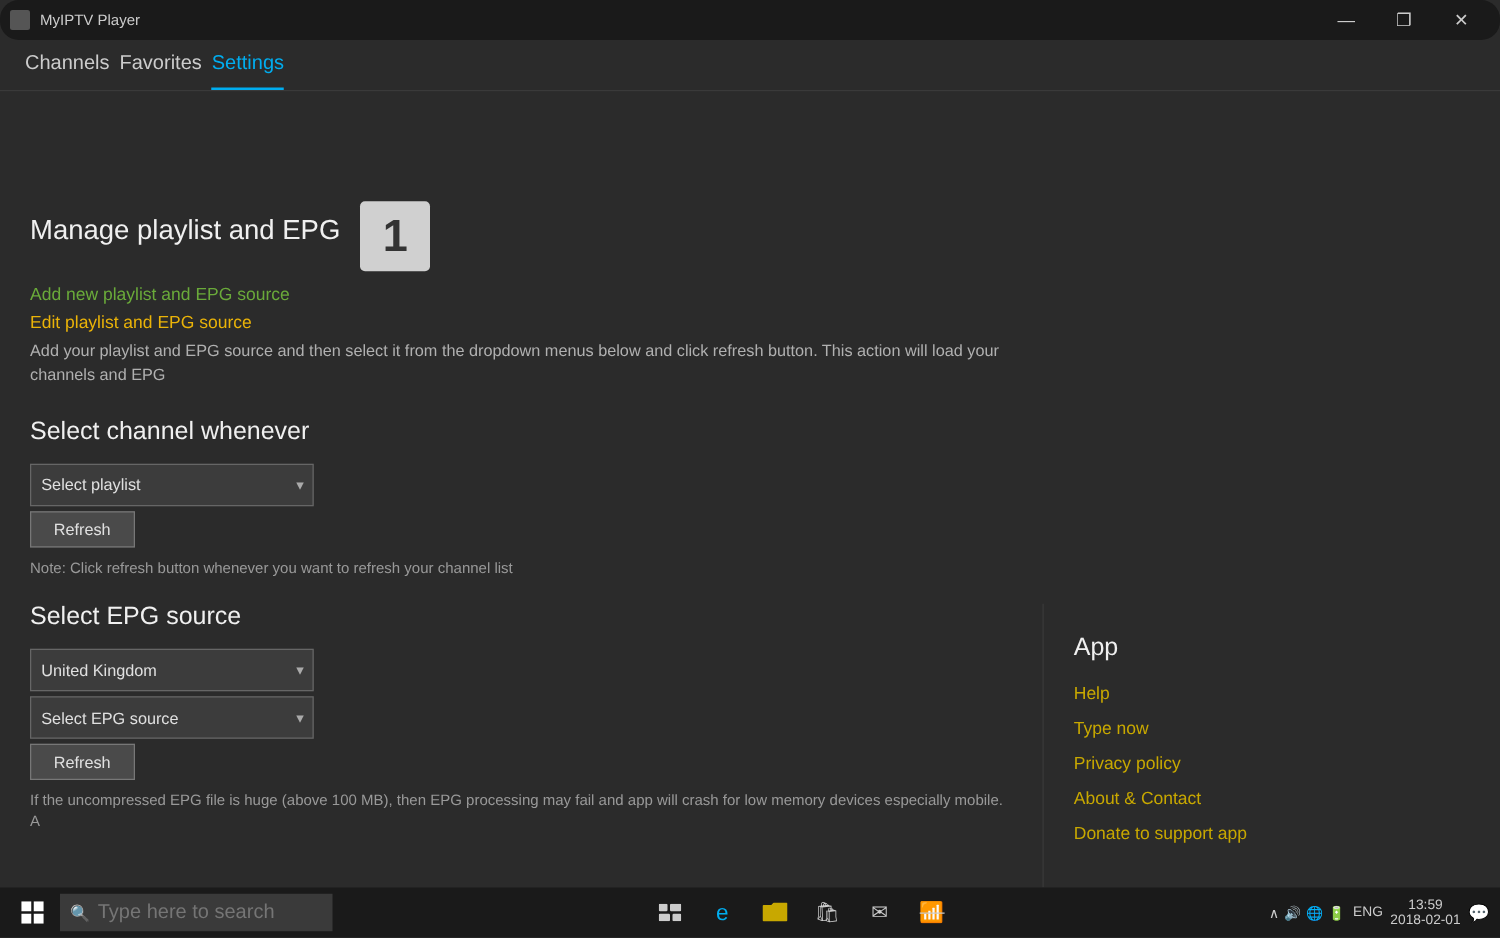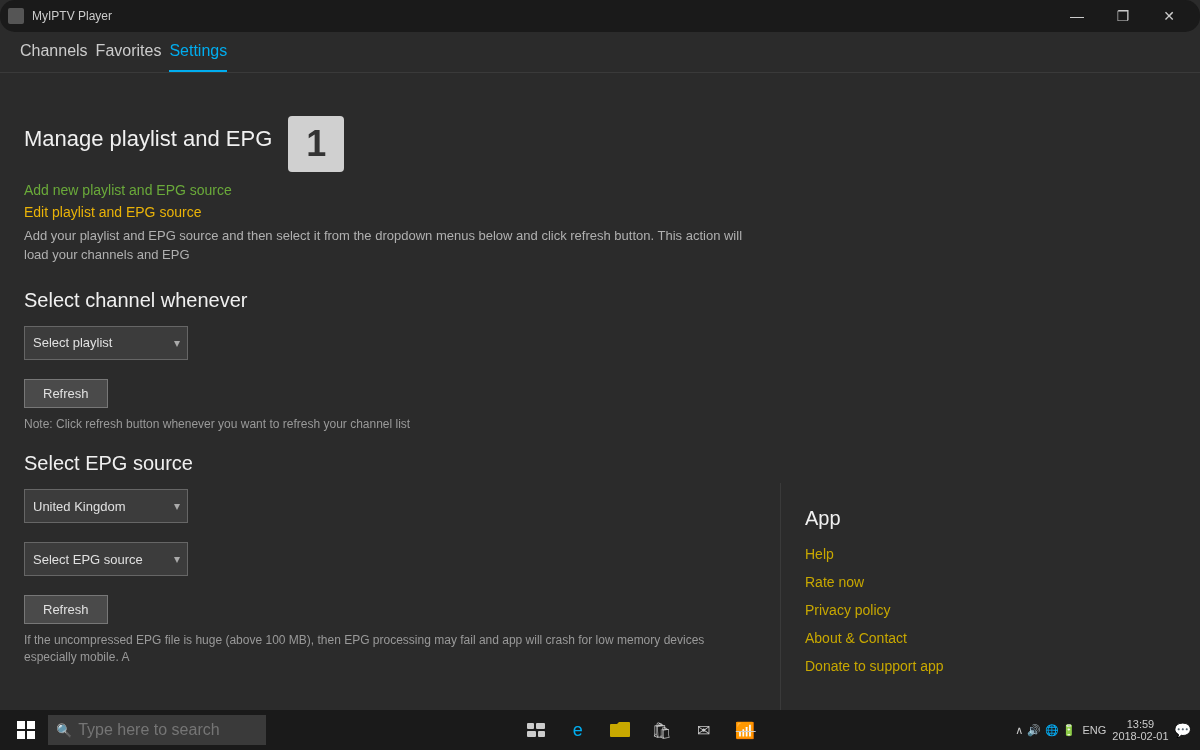--- a/index.html
+++ b/index.html
@@ -92,21 +92,21 @@
 
     
     .left-panel {
       flex: 1;
       padding: 24px 24px;
       overflow-y: auto;
     }
 
     
     .right-panel {
-      width: 420px;
+      width: 366px;
       padding: 24px 24px;
       border-left: 1px solid #3a3a3a;
       flex-shrink: 0;
     }
 
     h2 {
       font-size: 22px;
       font-weight: 400;
       color: #f0f0f0;
       margin-bottom: 10px;
@@ -172,22 +172,22 @@
     }
 
     .description-text {
       font-size: 13px;
       color: #b0b0b0;
       line-height: 1.5;
       margin-bottom: 24px;
     }
     .dropdown-wrapper {
       position: relative;
-      width: 164px;
-      margin-bottom: 19px;
+      width: 227px;
+      margin-bottom: 4px;
     }
     .dropdown-wrapper select {
       width: 100%;
       height: 34px;
       background: #3c3c3c;
       border: 1px solid #666;
       color: #e0e0e0;
       font-size: 13px;
       padding: 0 30px 0 8px;
       outline: none;
@@ -370,21 +370,21 @@
 
       <button class="refresh-btn">Refresh</button>
       <p class="note-text">If the uncompressed EPG file is huge (above 100 MB), then EPG processing may fail and app will crash for low memory devices especially mobile. A</p>
     </div>
 
   </div>
 
   <div class="right-panel">
     <p class="app-title">App</p>
     <a class="link-yellow">Help</a>
-    <a class="link-yellow">Rate now</a>
+    <a class="link-yellow">Type now</a>
     <a class="link-yellow">Privacy policy</a>
     <a class="link-yellow">About &amp; Contact</a>
     <a class="link-yellow">Donate to support app</a>
   </div>
 
 </div>
 
 <div class="taskbar">
   <div class="taskbar-left">
     <div class="start-btn">

